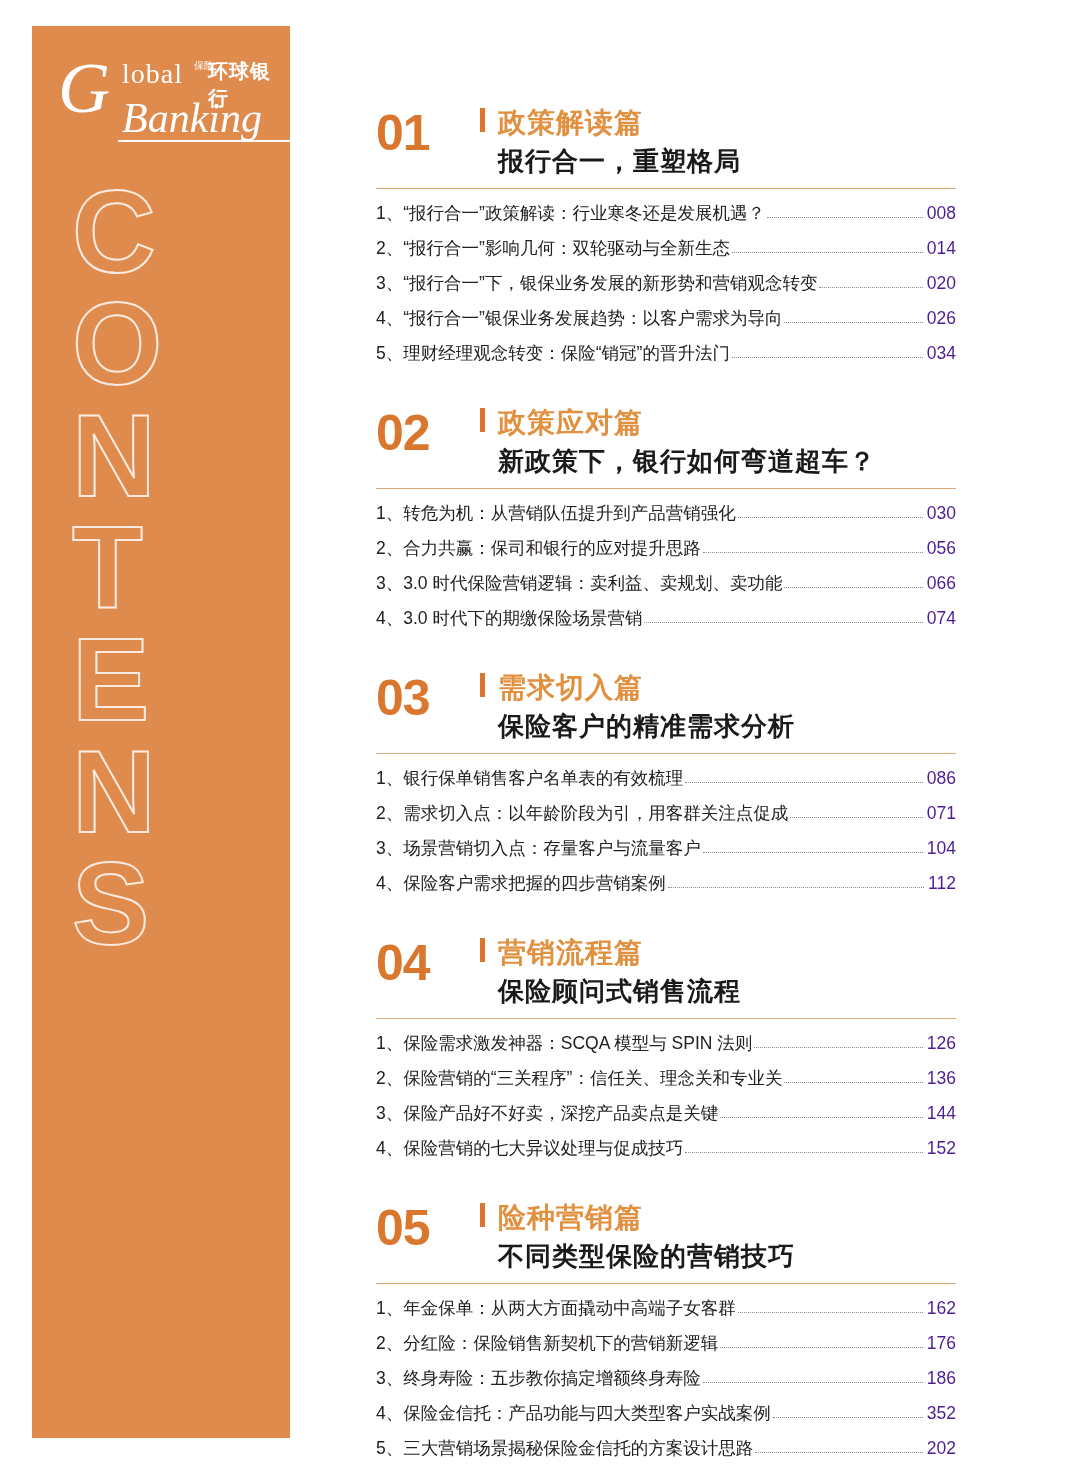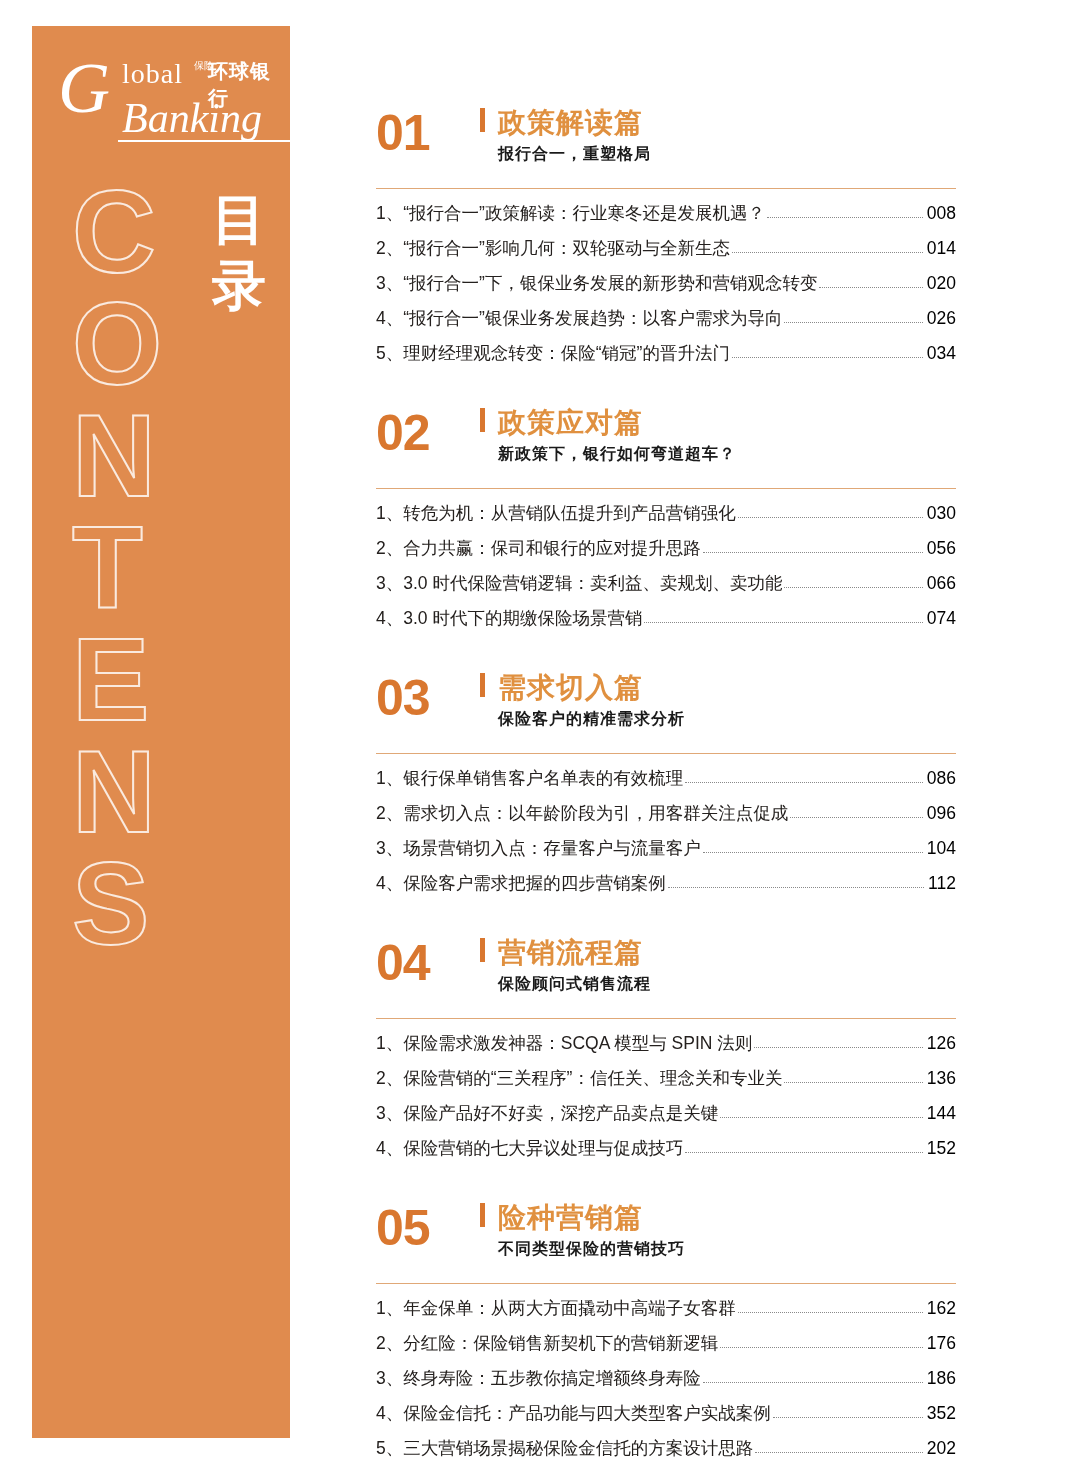--- a/index.html
+++ b/index.html
@@ -165,21 +165,21 @@
     top: 4px;
     font-size: 28px;
     font-weight: bold;
     color: #e0903f;
     letter-spacing: 1px;
   }
   .sec-title {
     position: absolute;
     left: 122px;
     top: 44px;
-    font-size: 16px;
+    font-size: 26px;
     font-weight: bold;
     color: #1a1a1a;
     letter-spacing: 1px;
   }
   .sec-rule {
     height: 1px;
     background: #e0a877;
     margin: 2px 0 6px 0;
   }
   .toc-row {
@@ -200,40 +200,39 @@
   }
   .toc-dots {
     flex: 1 1 auto;
     border-bottom: 1.5px dotted #8a8a8a;
     margin: 0 4px 6px 2px;
     height: 1px;
   }
   .toc-page {
     flex: 0 0 auto;
     white-space: nowrap;
-    color: #000000;
+    color: #4c1d95;
   }
 </style>
 </head>
 <body>
 
 <div class="page">
 
   <div class="sidebar">
 
     <div class="logo">
       <div class="logo-g">G</div>
       <div class="logo-global">lobal</div>
       <div class="logo-cn-small">保险</div>
       <div class="logo-cn">环球银行</div>
       <div class="logo-banking">Banking</div>
       <div class="logo-rule"></div>
     </div>
 
-    <div class="mulu">目录</div>
 
     <div class="contents-vertical">
       <span>C</span>
       <span>O</span>
       <span>N</span>
       <span>T</span>
       <span>E</span>
       <span>N</span>
       <span>S</span>
     </div>
@@ -326,21 +325,21 @@
       <div class="toc-row">
         <span class="toc-idx">1、</span>
         <span class="toc-text">银行保单销售客户名单表的有效梳理</span>
         <span class="toc-dots"></span>
         <span class="toc-page">086</span>
       </div>
       <div class="toc-row">
         <span class="toc-idx">2、</span>
         <span class="toc-text">需求切入点：以年龄阶段为引，用客群关注点促成</span>
         <span class="toc-dots"></span>
-        <span class="toc-page">096</span>
+        <span class="toc-page">071</span>
       </div>
       <div class="toc-row">
         <span class="toc-idx">3、</span>
         <span class="toc-text">场景营销切入点：存量客户与流量客户</span>
         <span class="toc-dots"></span>
         <span class="toc-page">104</span>
       </div>
       <div class="toc-row">
         <span class="toc-idx">4、</span>
         <span class="toc-text">保险客户需求把握的四步营销案例</span>

